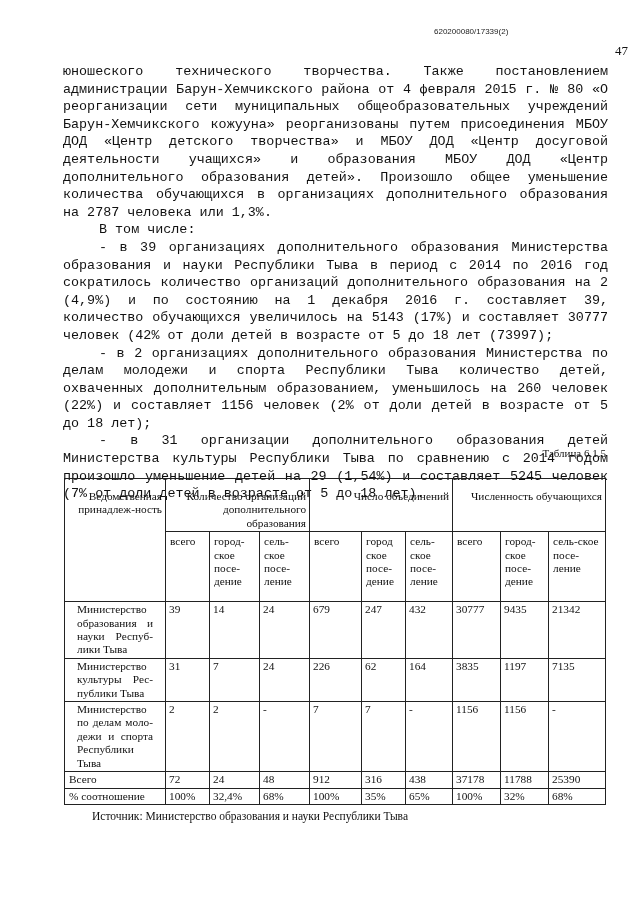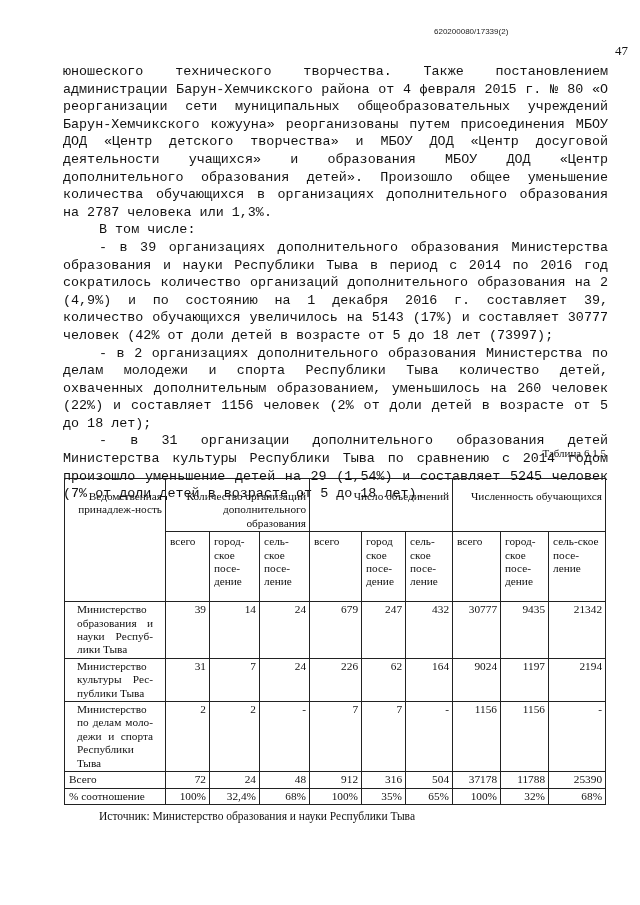--- a/index.html
+++ b/index.html
@@ -12,24 +12,24 @@
                text-align: justify; font-family: Liberation Mono, monospace; }
   .body-text p { margin: 0; text-indent: 0; }
   .body-text p.ind { text-indent: 36px; }
   .body-text p.first { text-indent: 0; }
   .table-caption { position: absolute; right: 34px; top: 447px; font-size: 11px; }
   table.data { position: absolute; left: 64px; top: 478px; width: 541px; border-collapse: collapse;
                font-size: 11.3px; line-height: 13.4px; table-layout: fixed; }
   table.data td, table.data th { border: 1px solid #222; padding: 1px 3px; vertical-align: top; font-weight: normal; }
   table.data th.grp { text-align: right; padding-top: 11px; }
   table.data th.sub { text-align: left; padding: 3px 4px; }
-  table.data td.num { text-align: right; }
+  table.data td.num { text-align: left; }
   table.data td.org { text-align: justify; padding: 1px 12px; }
   table.data td.lab { text-align: left; padding: 1px 4px; }
-  .source { position: absolute; left: 99px; top: 810px; font-size: 11.5px; }
+  .source { position: absolute; left: 92px; top: 810px; font-size: 11.5px; }
 </style>
 </head>
 <body>
 
 <div class="doc-id">620200080/17339(2)</div>
 <div class="page-num">47</div>
 
 <div class="body-text">
   <p class="first">юношеского технического творчества. Также постановлением администрации Барун-Хемчикского района от 4 февраля 2015 г. № 80 «О реорганизации сети муниципальных общеобразовательных учреждений Барун-Хемчикского кожууна» реорганизованы путем присоединения МБОУ ДОД «Центр детского творчества» и МБОУ ДОД «Центр досуговой деятельности учащихся» и образования МБОУ ДОД «Центр дополнительного образования детей». Произошло общее уменьшение количества обучающихся в организациях дополнительного образования на 2787 человека или 1,3%.</p>
   <p class="ind">В том числе:</p>
@@ -84,44 +84,44 @@
     <td class="num">21342</td>
   </tr>
   <tr>
     <td class="org">Министерство культуры Рес-публики Тыва</td>
     <td class="num">31</td>
     <td class="num">7</td>
     <td class="num">24</td>
     <td class="num">226</td>
     <td class="num">62</td>
     <td class="num">164</td>
-    <td class="num">9024</td>
+    <td class="num">3835</td>
     <td class="num">1197</td>
-    <td class="num">2194</td>
+    <td class="num">7135</td>
   </tr>
   <tr>
     <td class="org">Министерство по делам моло-дежи и спорта Республики Тыва</td>
     <td class="num">2</td>
     <td class="num">2</td>
     <td class="num">-</td>
     <td class="num">7</td>
     <td class="num">7</td>
     <td class="num">-</td>
     <td class="num">1156</td>
     <td class="num">1156</td>
     <td class="num">-</td>
   </tr>
   <tr>
     <td class="lab">Всего</td>
     <td class="num">72</td>
     <td class="num">24</td>
     <td class="num">48</td>
     <td class="num">912</td>
     <td class="num">316</td>
-    <td class="num">504</td>
+    <td class="num">438</td>
     <td class="num">37178</td>
     <td class="num">11788</td>
     <td class="num">25390</td>
   </tr>
   <tr>
     <td class="lab">% соотношение</td>
     <td class="num">100%</td>
     <td class="num">32,4%</td>
     <td class="num">68%</td>
     <td class="num">100%</td>

